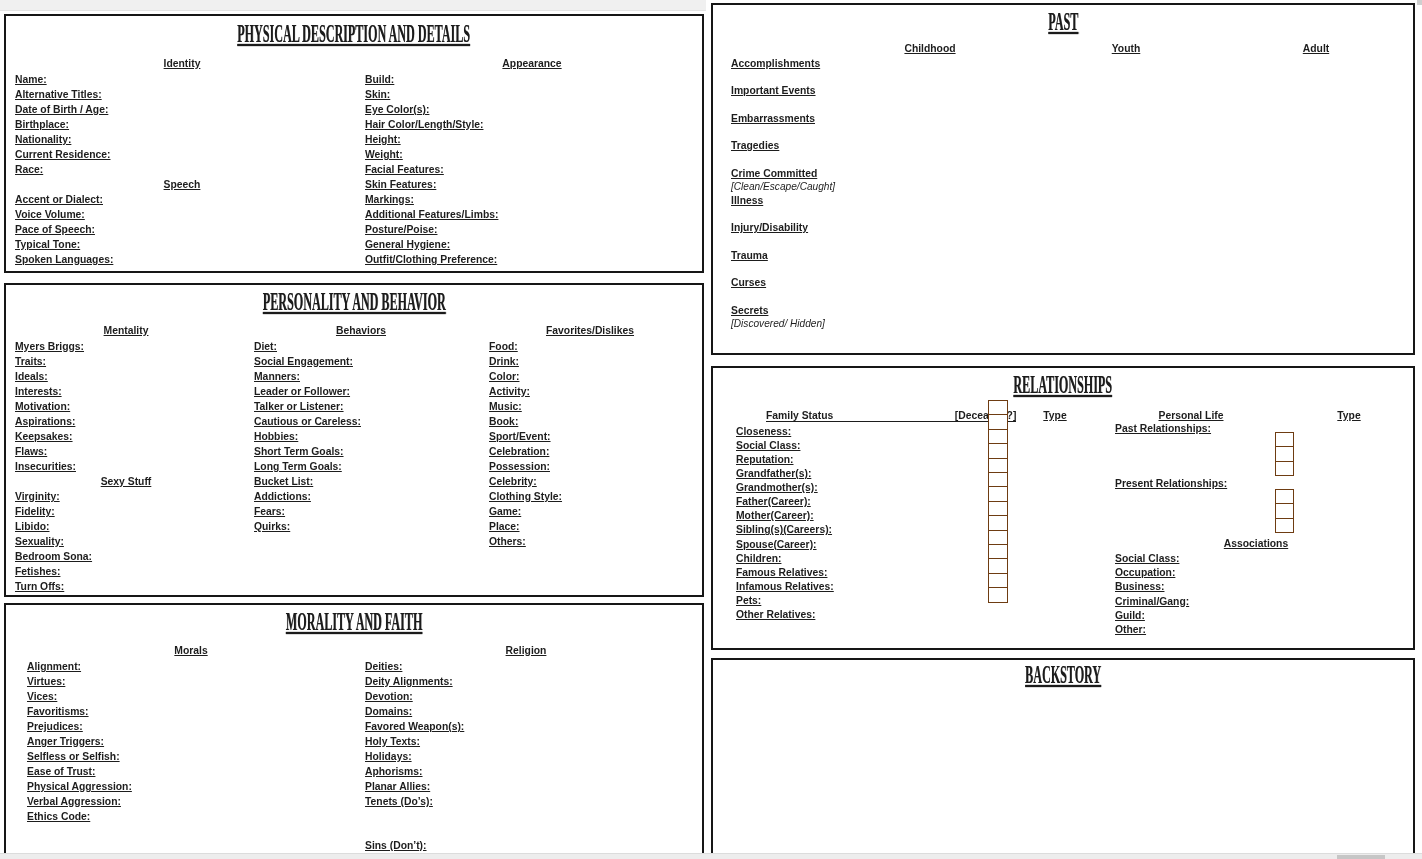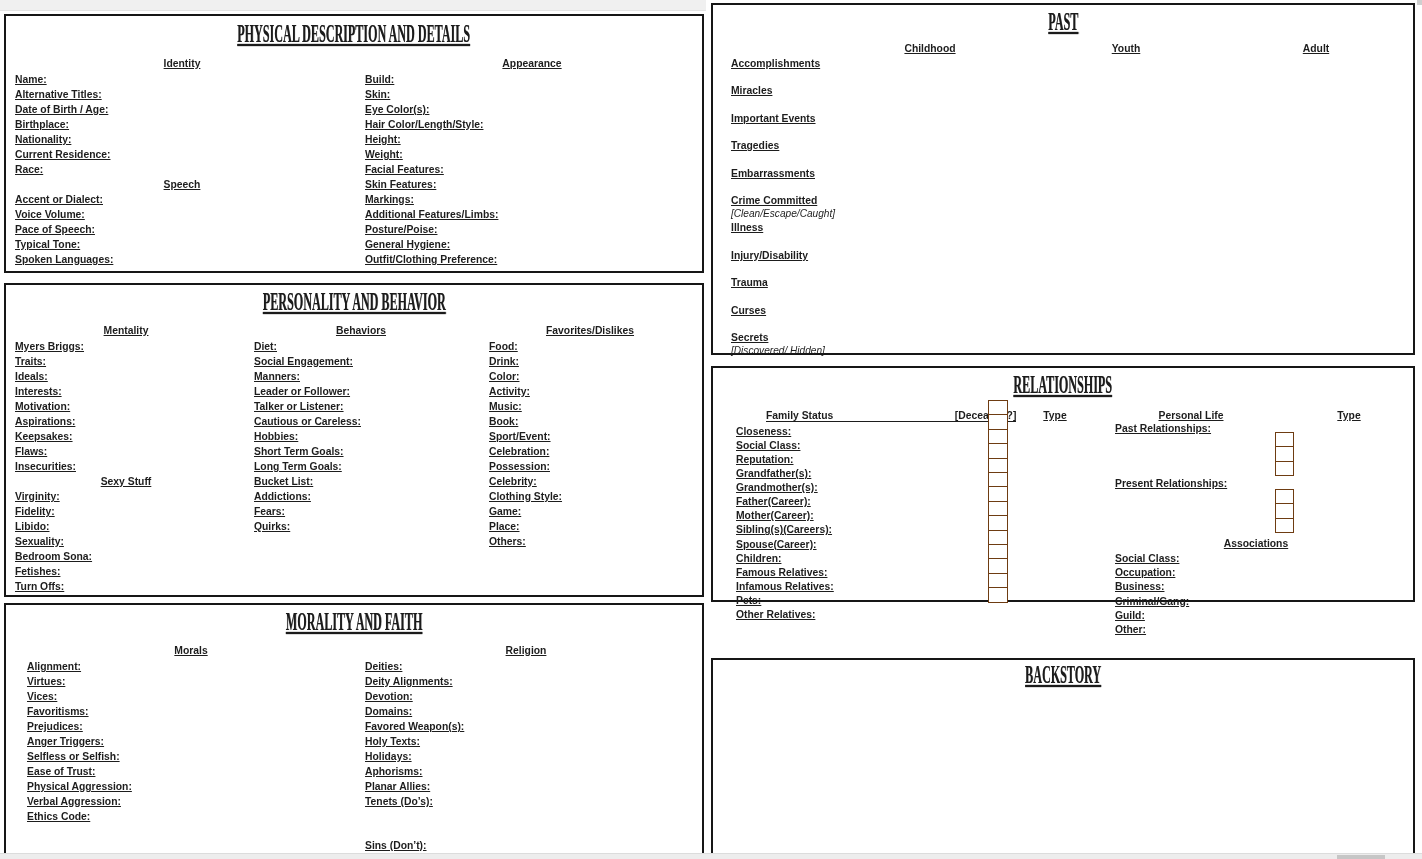--- a/index.html
+++ b/index.html
@@ -11,21 +11,21 @@
 
   .top-gap { position:absolute; left:0; top:0; width:706px; height:10px;
              background:#f0f0f0; border-bottom:1px solid #e3e3e3; }
   .corner-mark { position:absolute; left:1417px; top:0; width:5px; height:5px; background:#cfcfcf; }
 
   .panel { position:absolute; background:#ffffff; border:2px solid #161616; box-sizing:border-box; }
   #panel-physical      { left:4px;   top:14px;  width:700px; height:259px; }
   #panel-personality   { left:4px;   top:283px; width:700px; height:314px; }
   #panel-morality      { left:4px;   top:603px; width:700px; height:270px; }
   #panel-past          { left:711px; top:3px;   width:704px; height:352px; }
-  #panel-relationships { left:711px; top:366px; width:704px; height:236px; }
+  #panel-relationships { left:711px; top:366px; width:704px; height:284px; }
   #panel-backstory     { left:711px; top:658px; width:704px; height:210px; }
 
   .title-wrap { position:absolute; left:0; right:0; text-align:center; }
   .title {
     display:inline-block; font-family:"Liberation Serif", serif; font-weight:700;
     font-size:22px; line-height:20px; color:#1b1b1b; white-space:nowrap;
     transform:scale(0.55,1.1); text-decoration:underline; text-underline-offset:2px;
     text-shadow:0.6px 0 0 rgba(20,20,20,0.55);
   }
 
@@ -236,30 +236,27 @@
       <span class="title">PAST</span>
     </div>
     <div class="hdr" style="position:absolute; left:157px; top:36px; width:120px;">Childhood</div>
     <div class="hdr" style="position:absolute; left:353px; top:36px; width:120px;">Youth</div>
     <div class="hdr" style="position:absolute; left:543px; top:36px; width:120px;">Adult</div>
     <div class="col" style="left:18px; top:52px; width:200px;">
         <div class="past-row">
           <div class="lbl">Accomplishments</div>
         </div>
         <div class="past-row">
-          <div class="lbl">Miracles</div>
-        </div>
-        <div class="past-row">
           <div class="lbl">Important Events</div>
         </div>
         <div class="past-row">
+          <div class="lbl">Embarrassments</div>
+        </div>
+        <div class="past-row">
           <div class="lbl">Tragedies</div>
-        </div>
-        <div class="past-row">
-          <div class="lbl">Embarrassments</div>
         </div>
         <div class="past-row">
           <div class="lbl">Crime Committed</div>
           <div class="note">[Clean/Escape/Caught]</div>
         </div>
         <div class="past-row">
           <div class="lbl">Illness</div>
         </div>
         <div class="past-row">
           <div class="lbl">Injury/Disability</div>

